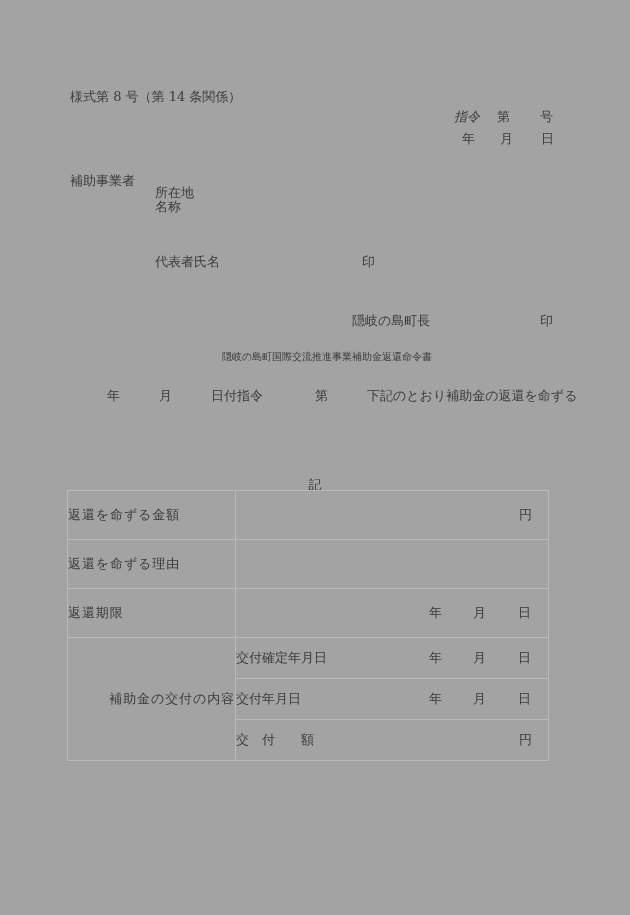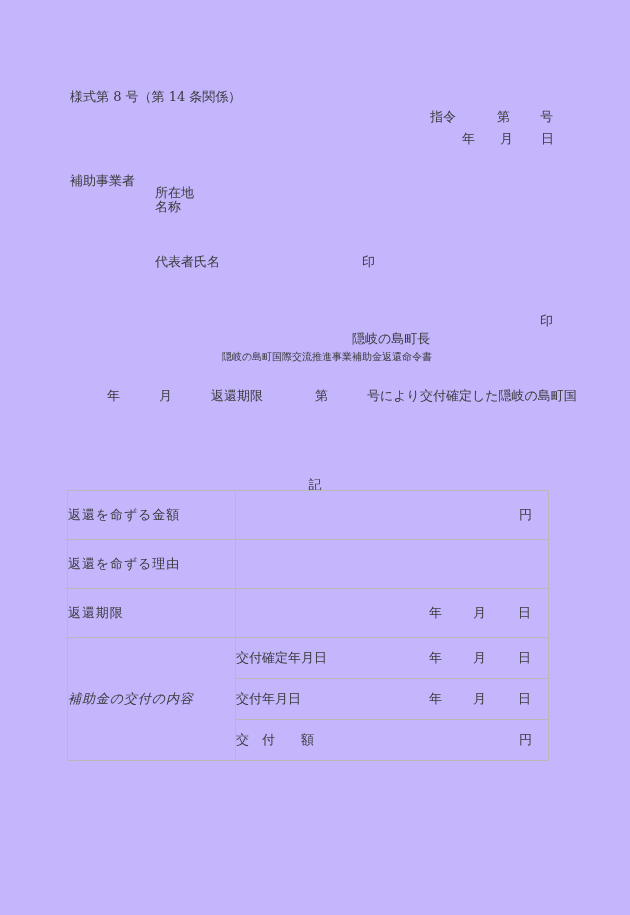--- a/index.html
+++ b/index.html
@@ -11,54 +11,54 @@
     height: 915px;
     background: #f2f2f2;
     font-family: "DejaVu Serif", "Liberation Serif", serif;
     color: #3a3a3a;
     overflow: hidden;
   }
   .page {
     position: relative;
     width: 630px;
     height: 915px;
-    background: #c4b5fd;
+    background: #a3a3a3;
     box-sizing: border-box;
   }
 
   
   .t {
     position: absolute;
     white-space: pre;
     font-size: 13px;
     line-height: 1;
     color: #3b3b3b;
   }
   .sp2 { letter-spacing: 0.9px; }
 
   
   .form-no      { left: 70px;  top: 90px;  }
 
-  .order-row    { left: 430px; top: 110px; }
+  .order-row    { left: 454px; top: 110px; font-style: italic; }
   .order-no     { left: 497px; top: 110px; }
   .order-unit   { left: 540px; top: 110px; }
 
   .date-y       { left: 462px; top: 132px; }
   .date-m       { left: 500px; top: 132px; }
   .date-d       { left: 541px; top: 132px; }
 
   
   .party-label  { left: 70px;  top: 174px; text-align: center; }
   .party-addr   { left: 155px; top: 186px; }
   .party-name   { left: 155px; top: 200px; }
   .party-rep    { left: 155px; top: 255px; }
   .party-seal   { left: 362px; top: 255px; }
 
   
-  .issuer       { left: 352px; top: 332px; }
+  .issuer       { left: 352px; top: 314px; }
   .issuer-seal  { left: 540px; top: 314px; }
 
   
   .doc-title {
     left: 12px;
     top: 352px;
     width: 630px;
     text-align: center;
     font-size: 10px;
   }
@@ -102,22 +102,21 @@
     vertical-align: middle;
   }
   .col-label { width: 168px; }
 
   .cell-label {
     padding-left: 13px;
     height: 48px;
   }
   .cell-label-tall {
     padding-left: 13px;
-    text-align: left;
-    font-style: italic;
+    text-align: right;
   }
   .cell-val {
     height: 48px;
     position: relative;
   }
   .cell-sub {
     height: 40px;
     position: relative;
     padding-left: 13px;
     margin-left: 20px;
@@ -162,21 +161,21 @@
   <div class="t party-name">名称</div>
   <div class="t party-rep">代表者氏名</div>
   <div class="t party-seal">印</div>
 
   <div class="t issuer">隠岐の島町長</div>
   <div class="t issuer-seal">印</div>
 
   <div class="t doc-title">隠岐の島町国際交流推進事業補助金返還命令書</div>
 
   <div class="body-wrap">
-    <div class="body-line">　　　年　　　月　　　返還期限　　　　第　　　号により交付確定した隠岐の島町国</div>
+    <div class="body-line">　　　年　　　月　　　日付指令　　　　第　　　下記のとおり補助金の返還を命ずる</div>
   </div>
 
   <div class="t ki">記</div>
 
   <table class="tbl">
     <colgroup>
       <col class="col-label">
       <col>
     </colgroup>
     <tbody>

